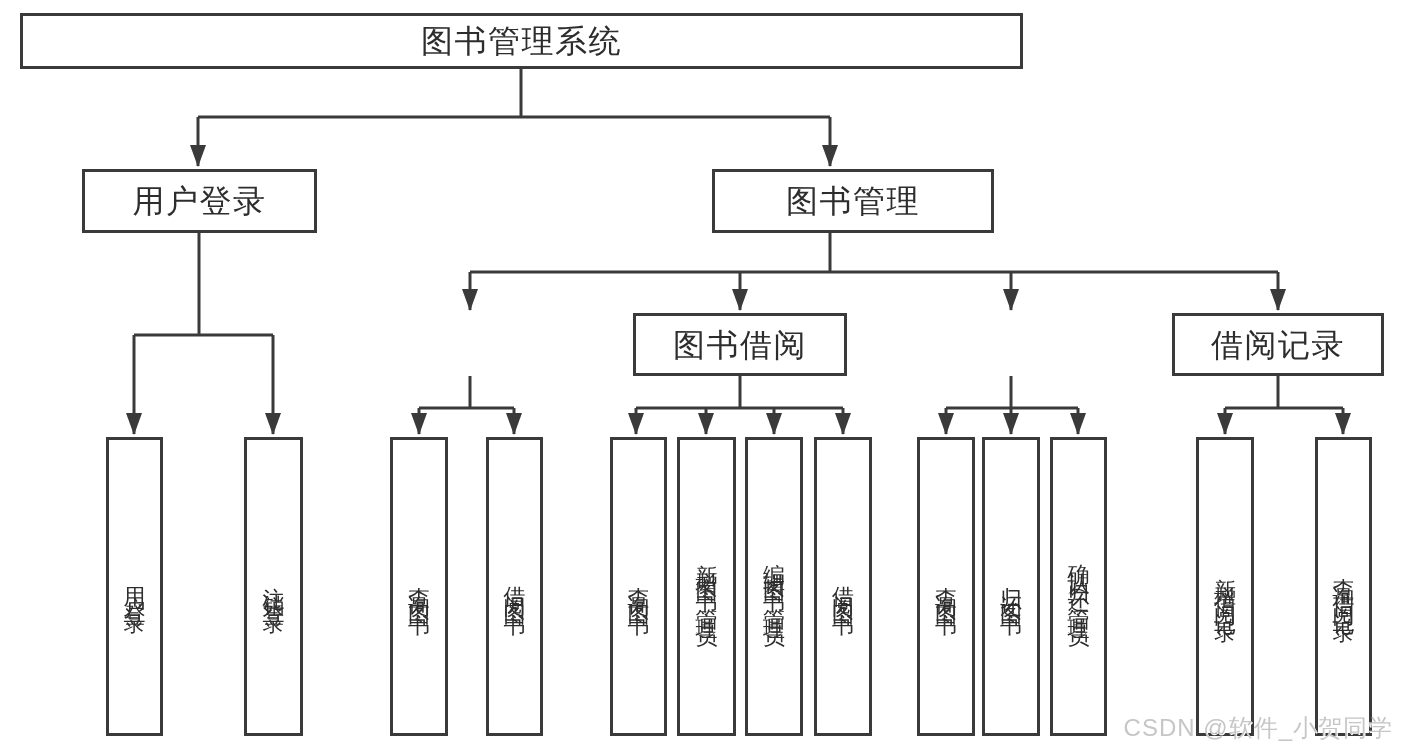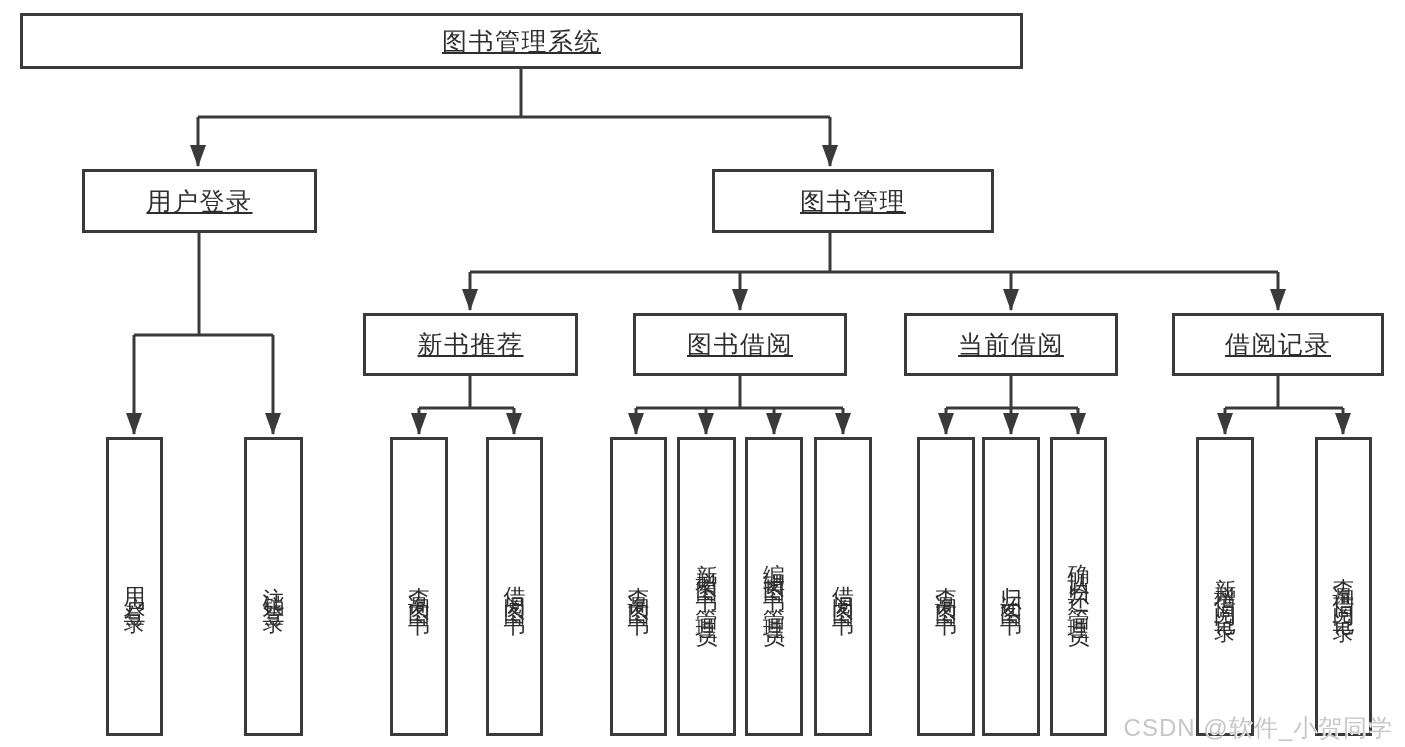--- a/index.html
+++ b/index.html
@@ -25,25 +25,24 @@
     position: absolute;
     box-sizing: border-box;
     background: #ffffff;
     border: 3px solid #3a3a3a;
     display: flex;
     align-items: center;
     justify-content: center;
     color: #2d2d2d;
   }
   .node.h .lbl {
-    font-size: 25px;
+    font-size: 32px;
     letter-spacing: 1.5px;
     white-space: nowrap;
     line-height: 1;
-    text-decoration: underline;
   }
   .node.v .lbl {
     writing-mode: vertical-rl;
     text-orientation: mixed;
     font-size: 22px;
     letter-spacing: 9px;
     line-height: 1;
   }
   
   .n-root  { left: 20px;  top: 13px;  width: 1003px; height: 56px; }
@@ -146,29 +145,23 @@
     <span class="lbl">图书管理系统</span>
   </div>
 
   <div class="node h n-login">
     <span class="lbl">用户登录</span>
   </div>
   <div class="node h n-mgmt">
     <span class="lbl">图书管理</span>
   </div>
 
-  <div class="node h n-rec">
-    <span class="lbl">新书推荐</span>
-  </div>
   <div class="node h n-bor">
     <span class="lbl">图书借阅</span>
   </div>
-  <div class="node h n-cur">
-    <span class="lbl">当前借阅</span>
-  </div>
   <div class="node h n-hist">
     <span class="lbl">借阅记录</span>
   </div>
 
   <div class="node v leaf lf-a1">
     <span class="lbl">用户登录</span>
   </div>
   <div class="node v leaf lf-a2">
     <span class="lbl">注销登录</span>
   </div>

